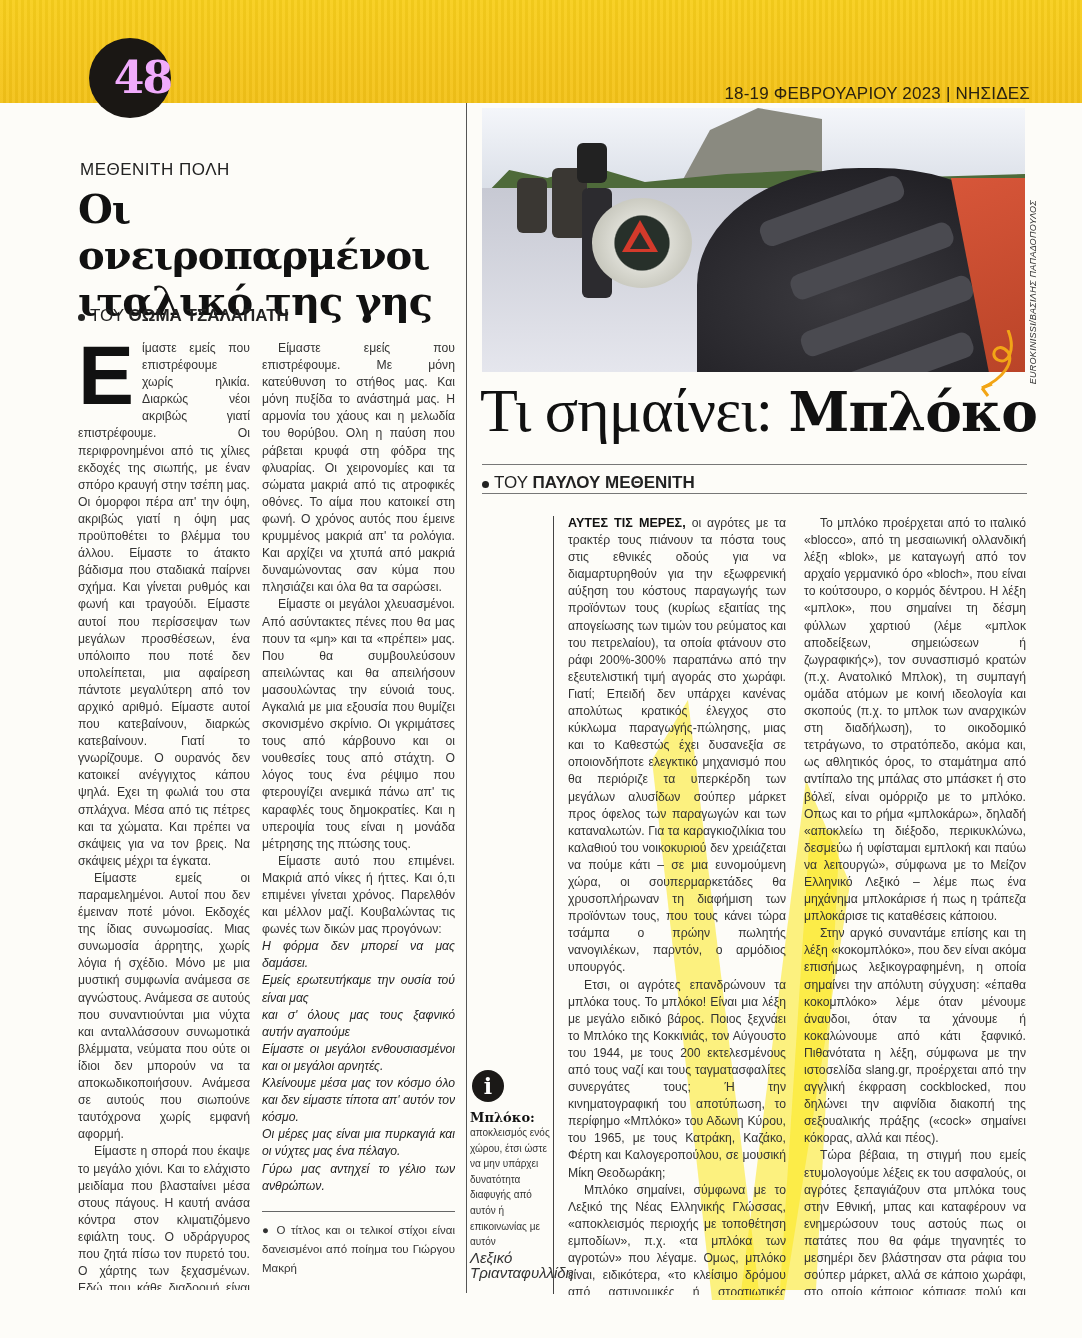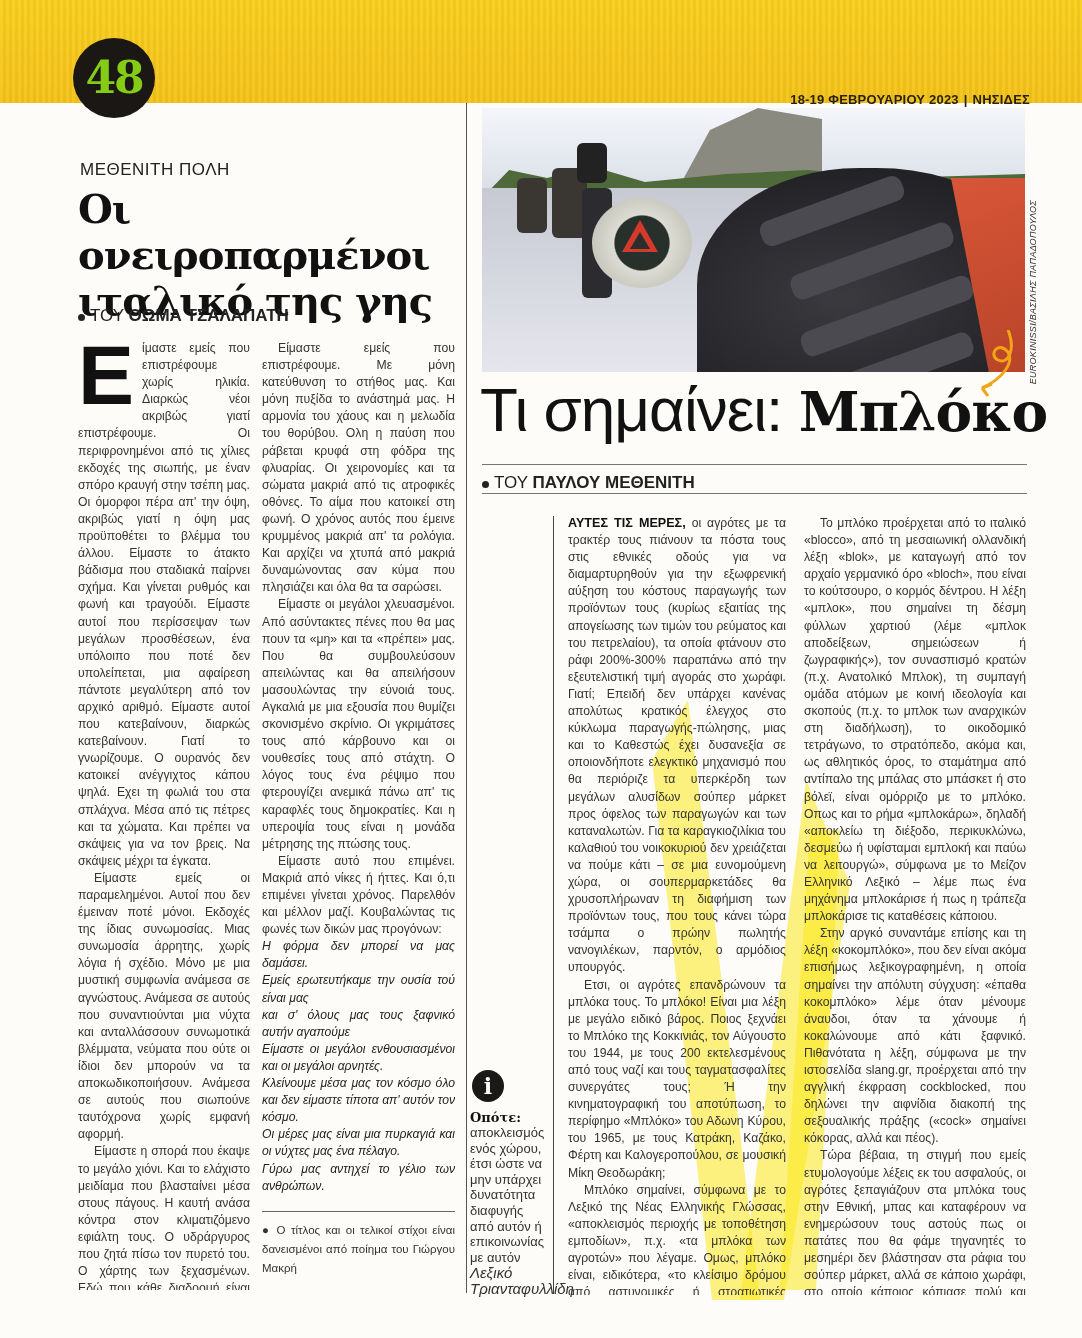--- a/index.html
+++ b/index.html
@@ -1,20 +1,20 @@
 <!DOCTYPE html>
 <html><head>
 <meta charset="utf-8">
 <style>
   html,body{margin:0;padding:0;}
   body{width:1082px;height:1338px;position:relative;overflow:hidden;background:#fdfcf8;font-family:"Liberation Sans",sans-serif;color:#222;}
   .topband{position:absolute;left:0;top:0;width:1082px;height:103px;background:linear-gradient(180deg,#f8cf1c 0%,#f6c61a 60%,#f3c218 100%);}
   .topband:after{content:"";position:absolute;left:0;right:0;top:0;bottom:0;background:repeating-linear-gradient(90deg,rgba(255,255,255,0.05) 0 3px,rgba(0,0,0,0.03) 3px 6px);}
-  .pagenum{position:absolute;left:73px;top:38px;width:82px;height:80px;border-radius:50%;background:#1a1714;color:#84cc16;font-family:"DejaVu Serif",serif;font-weight:bold;font-size:44px;text-align:center;line-height:80px;letter-spacing:-2px;z-index:3;}
-  .dateline{position:absolute;right:52px;top:92px;font-size:13px;font-weight:bold;color:#2a2210;letter-spacing:0.2px;z-index:3;}
+  .pagenum{position:absolute;left:89px;top:38px;width:82px;height:80px;border-radius:50%;background:#1a1714;color:#f0abfc;font-family:"DejaVu Serif",serif;font-weight:bold;font-size:44px;text-align:right;line-height:80px;letter-spacing:-2px;z-index:3;}
+  .dateline{position:absolute;right:52px;top:84px;font-size:17px;font-weight:normal;color:#2a2210;letter-spacing:0.2px;z-index:3;}
   .dateline .sep{margin:0 5px;}
   .vrule{position:absolute;left:466px;top:103px;width:1px;height:1190px;background:#555;}
   .vrule2{position:absolute;left:553px;top:516px;width:1px;height:778px;background:#444;}
   .kicker{position:absolute;left:80px;top:160px;font-size:17px;color:#222;letter-spacing:0.5px;}
   .headline{position:absolute;left:78px;top:186px;width:380px;font-family:"DejaVu Serif",serif;font-weight:bold;font-size:40px;line-height:46px;color:#111;letter-spacing:-1px;}
   .byline{position:absolute;font-size:17px;color:#222;}
   .byline b{font-weight:bold;}
   .byline .dot{display:inline-block;width:7px;height:7px;border-radius:50%;background:#222;margin-right:5px;vertical-align:0;}
   .col{position:absolute;font-size:12.2px;line-height:17.1px;color:#333;text-align:justify;}
   .col p{margin:0;text-indent:16px;}
@@ -31,27 +31,27 @@
   .road{position:absolute;left:0;top:80px;width:100%;height:190px;background:linear-gradient(180deg,#c7c9d3,#e6e7ee);}
   .tire{position:absolute;left:215px;top:60px;width:360px;height:260px;border-radius:45% 50% 0 0;background:radial-gradient(ellipse at 40% 50%,#3b3a3f 0%,#26252a 60%,#18171b 100%);}
   .tread{position:absolute;height:26px;background:#4a4a50;border-radius:10px;transform:rotate(-20deg);}
   .fender{position:absolute;left:430px;top:70px;width:130px;height:200px;background:linear-gradient(160deg,#d9573a,#b84327);clip-path:polygon(30% 0,100% 0,100% 100%,60% 100%);}
   .sprayer{position:absolute;left:110px;top:90px;width:100px;height:90px;border-radius:50%;background:radial-gradient(circle,#27302a 40%,#dcdcd4 42%,#c9c9bf 70%);}
   .tri{position:absolute;left:140px;top:112px;width:0;height:0;border-left:18px solid transparent;border-right:18px solid transparent;border-bottom:32px solid #d43a2b;}
   .tri2{position:absolute;left:148px;top:124px;width:0;height:0;border-left:10px solid transparent;border-right:10px solid transparent;border-bottom:17px solid #2a2f2b;}
   .small-tractor{position:absolute;background:#3a3733;border-radius:6px;}
   .credit{position:absolute;left:1028px;top:200px;font-size:9px;font-style:italic;color:#333;writing-mode:vertical-rl;transform:rotate(180deg);letter-spacing:0.3px;}
   .title2{position:absolute;left:480px;top:378px;font-family:"DejaVu Serif",serif;font-size:55px;line-height:64px;color:#111;letter-spacing:-1px;white-space:nowrap;}
-  .title2 .light{font-weight:normal;font-family:Liberation Sans, sans-serif;font-size:62px;}
+  .title2 .light{font-weight:normal;font-family:Liberation Serif, serif;font-size:62px;}
   .title2 .bold{font-weight:bold;}
   .hr{position:absolute;height:1px;background:#777;}
   .info{position:absolute;left:470px;top:1070px;width:80px;}
   .info-icon{width:32px;height:32px;border-radius:50%;background:#1b1917;color:#fff;font-family:"DejaVu Serif",serif;font-weight:bold;font-size:22px;text-align:center;line-height:32px;margin-left:2px;}
   .info-title{font-family:"DejaVu Serif",serif;font-weight:bold;font-size:13px;color:#111;margin-top:8px;}
-  .info-text{font-size:13px;line-height:15.6px;color:#333;}
+  .info-text{font-size:10px;line-height:15.6px;color:#333;}
   .info-src{font-size:15px;line-height:15.6px;color:#333;font-style:italic;}
   .lead{font-weight:bold;color:#111;font-size:12.6px;}
   .streak{position:absolute;background:rgba(252,232,28,0.55);pointer-events:none;}
   .arrow{position:absolute;left:968px;top:330px;width:52px;height:70px;}
 </style>
 </head>
 <body>
 
 <div class="topband"></div>
 <div class="pagenum">48</div>
@@ -141,16 +141,16 @@
 </div>
 
 <div class="col" style="left:804px;top:515px;width:222px;height:780px;overflow:hidden;margin-top:-34px;padding-top:34px;">
   <p>Το μπλόκο προέρχεται από το ιταλικό «blocco», από τη μεσαιωνική ολλανδική λέξη «blok», με καταγωγή από τον αρχαίο γερμανικό όρο «bloch», που είναι το κούτσουρο, ο κορμός δέντρου. Η λέξη «μπλοκ», που σημαίνει τη δέσμη φύλλων χαρτιού (λέμε «μπλοκ αποδείξεων, σημειώσεων ή ζωγραφικής»), τον συνασπισμό κρατών (π.χ. Ανατολικό Μπλοκ), τη συμπαγή ομάδα ατόμων με κοινή ιδεολογία και σκοπούς (π.χ. το μπλοκ των αναρχικών στη διαδήλωση), το οικοδομικό τετράγωνο, το στρατόπεδο, ακόμα και, ως αθλητικός όρος, το σταμάτημα από αντίπαλο της μπάλας στο μπάσκετ ή στο βόλεϊ, είναι ομόρριζο με το μπλόκο. Οπως και το ρήμα «μπλοκάρω», δηλαδή «αποκλείω τη διέξοδο, περικυκλώνω, δεσμεύω ή υφίσταμαι εμπλοκή και παύω να λειτουργώ», σύμφωνα με το Μείζον Ελληνικό Λεξικό – λέμε πως ένα μηχάνημα μπλοκάρισε ή πως η τράπεζα μπλοκάρισε τις καταθέσεις κάποιου.</p>
   <p>Στην αργκό συναντάμε επίσης και τη λέξη «κοκομπλόκο», που δεν είναι ακόμα επισήμως λεξικογραφημένη, η οποία σημαίνει την απόλυτη σύγχυση: «έπαθα κοκομπλόκο» λέμε όταν μένουμε άναυδοι, όταν τα χάνουμε ή κοκαλώνουμε από κάτι ξαφνικό. Πιθανότατα η λέξη, σύμφωνα με την ιστοσελίδα slang.gr, προέρχεται από την αγγλική έκφραση cockblocked, που δηλώνει την αιφνίδια διακοπή της σεξουαλικής πράξης («cock» σημαίνει κόκορας, αλλά και πέος).</p>
   <p>Τώρα βέβαια, τη στιγμή που εμείς ετυμολογούμε λέξεις εκ του ασφαλούς, οι αγρότες ξεπαγιάζουν στα μπλόκα τους στην Εθνική, μπας και καταφέρουν να ενημερώσουν τους αστούς πως οι πατάτες που θα φάμε τηγανητές το μεσημέρι δεν βλάστησαν στα ράφια του σούπερ μάρκετ, αλλά σε κάποιο χωράφι, στο οποίο κάποιος κόπιασε πολύ και καταχρεώθηκε για να τις καλλιεργήσει, αλλά αναγκάστηκε να τις ξεπουλήσει μπιρ παρά.</p>
 </div>
 
 <div class="info">
   <div class="info-icon">i</div>
-  <div class="info-title">Οπότε:</div>
+  <div class="info-title">Μπλόκο:</div>
   <div class="info-text">αποκλεισμός ενός χώρου, έτσι ώστε να μην υπάρχει δυνατότητα διαφυγής από αυτόν ή επικοινωνίας με αυτόν</div>
   <div class="info-src">Λεξικό Τριανταφυλλίδη</div>
 </div>
 
 </body></html>

